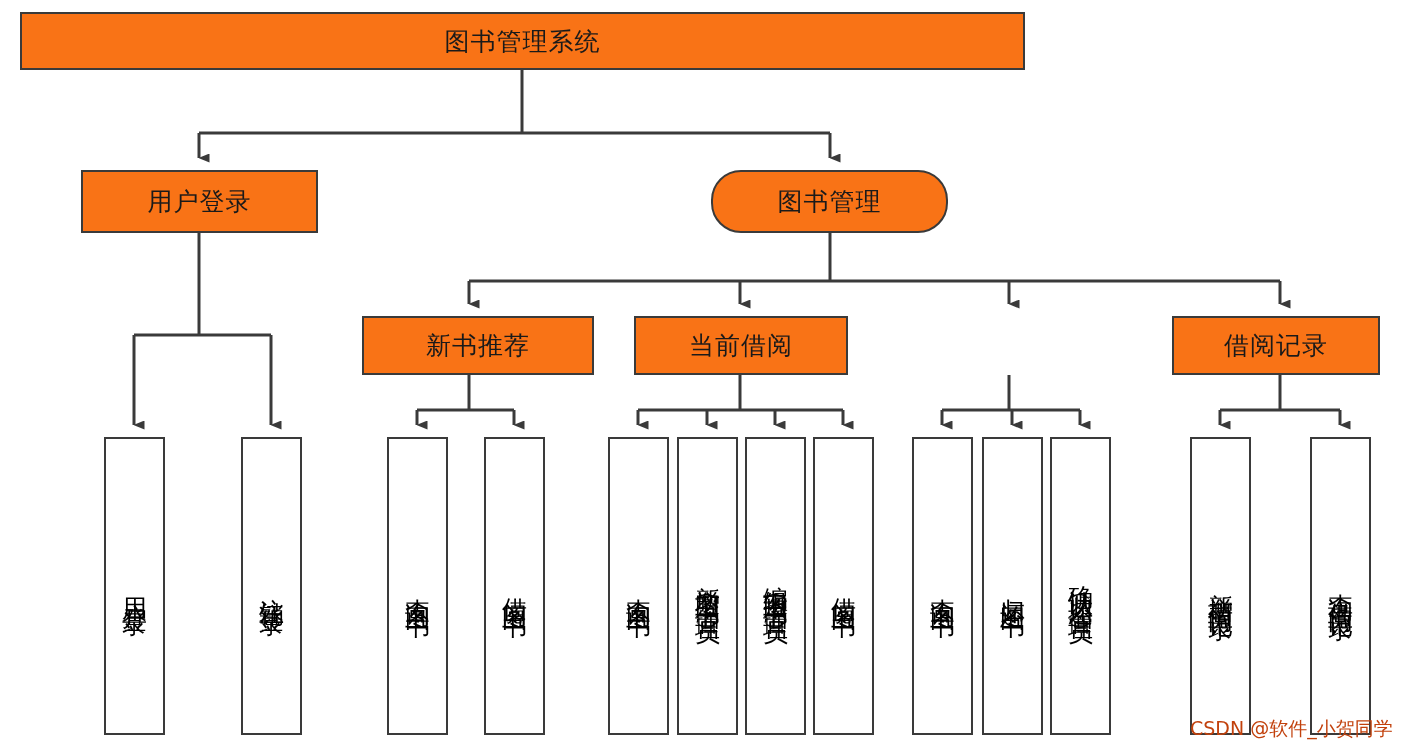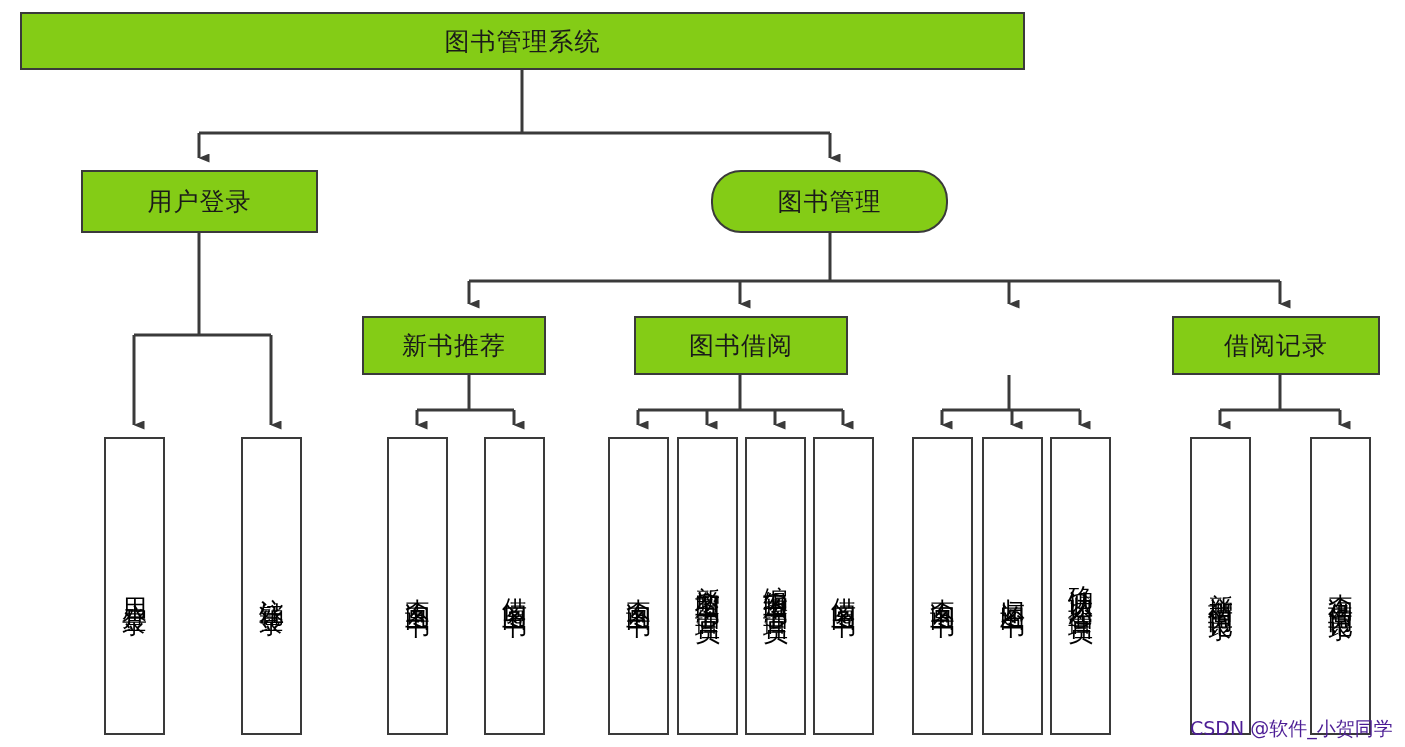--- a/index.html
+++ b/index.html
@@ -1,26 +1,26 @@
 <!DOCTYPE html>
 <html><head>
 <meta charset="utf-8">
 <style>
   html,body{margin:0;padding:0;background:#ffffff;}
   body{width:1405px;height:747px;font-family:"DejaVu Sans","Liberation Sans",sans-serif;}
   #canvas{position:relative;width:1405px;height:747px;overflow:hidden;background:#fff;}
   svg.wires{position:absolute;left:0;top:0;width:1405px;height:747px;pointer-events:none;}
-  .node{position:absolute;box-sizing:border-box;background:#84cc16;border:2.5px solid #3a3a3a;
+  .node{position:absolute;box-sizing:border-box;background:#f97316;border:2.5px solid #3a3a3a;
         display:flex;align-items:center;justify-content:center;color:#1a1a1a;}
   .node.h{font-size:25px;letter-spacing:1px;}
   .leaf{writing-mode:vertical-rl;text-orientation:upright;font-size:25px;letter-spacing:5px;
         line-height:1;white-space:nowrap;}
   .leaf-box{position:absolute;box-sizing:border-box;background:#fff;border:2.5px solid #3a3a3a;
         display:flex;align-items:center;justify-content:center;padding-top:4px;}
-  .watermark{position:absolute;font-size:19px;color:#4c1d95;white-space:nowrap;}
+  .watermark{position:absolute;font-size:19px;color:#c2410c;white-space:nowrap;}
 </style>
 </head>
 <body>
 
 <div id="canvas">
 
   <svg class="wires" viewBox="0 0 1405 747">
     <defs>
       <marker id="arw" markerWidth="9" markerHeight="11" refX="4.5" refY="10.5" orient="auto" markerUnits="userSpaceOnUse">
         <polygon points="0,0 9,0 4.5,11" fill="#3a3a3a"></polygon>
@@ -74,25 +74,25 @@
     <span>图书管理系统</span>
   </div>
 
   <div class="node h" style="left:81px;top:170px;width:237px;height:63px;">
     <span>用户登录</span>
   </div>
   <div class="node h" style="left:711px;top:170px;width:237px;height:63px;border-radius:30px;">
     <span>图书管理</span>
   </div>
 
-  <div class="node h" style="left:362px;top:316px;width:184px;height:59px;">
+  <div class="node h" style="left:362px;top:316px;width:232px;height:59px;">
     <span>新书推荐</span>
   </div>
   <div class="node h" style="left:634px;top:316px;width:214px;height:59px;">
-    <span>图书借阅</span>
+    <span>当前借阅</span>
   </div>
   <div class="node h" style="left:1172px;top:316px;width:208px;height:59px;">
     <span>借阅记录</span>
   </div>
 
   <div class="leaf-box" style="left:104px;top:437px;width:61px;height:298px;">
     <span class="leaf">用户登录</span>
   </div>
   <div class="leaf-box" style="left:241px;top:437px;width:61px;height:298px;">
     <span class="leaf">注销登录</span>

